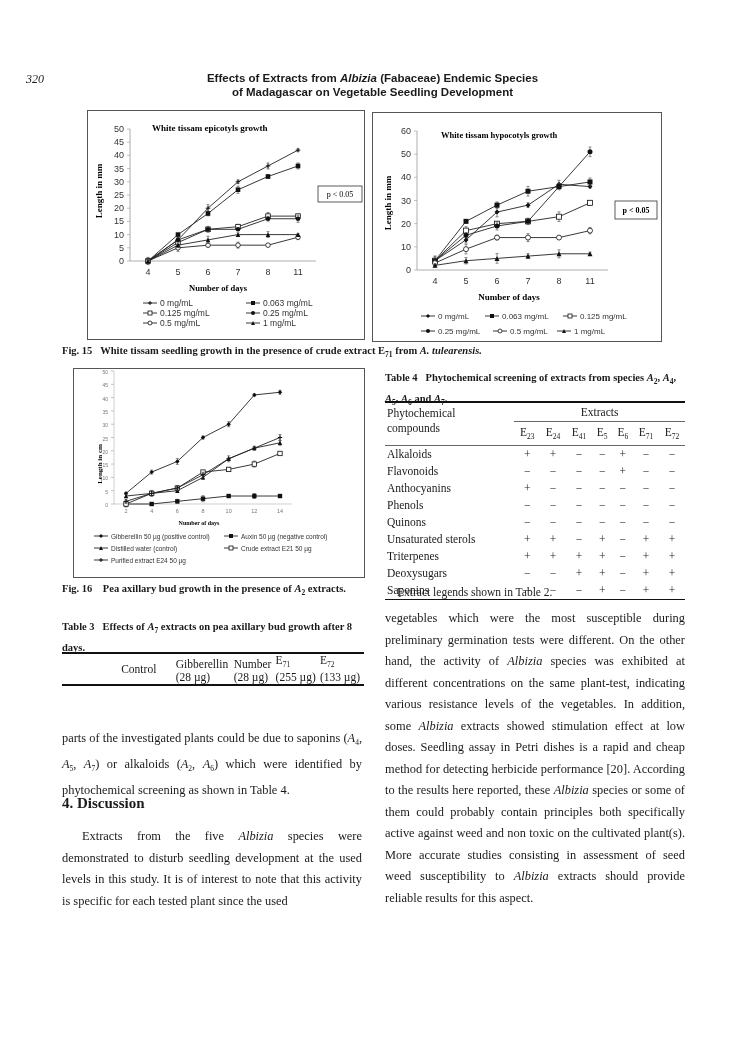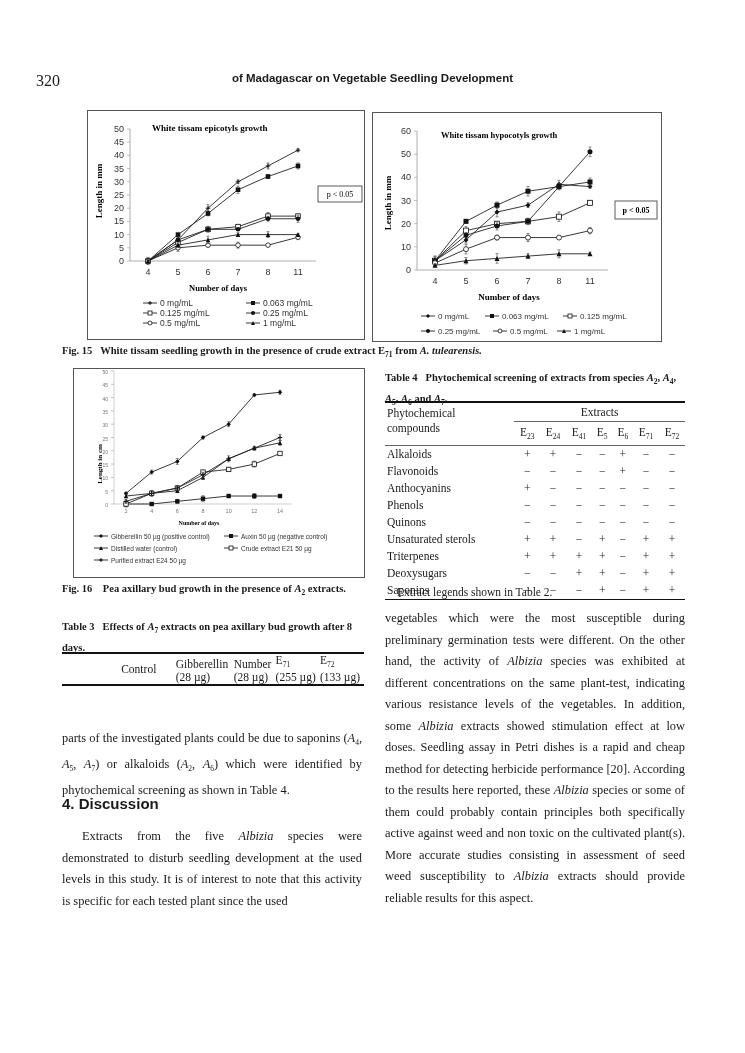--- a/index.html
+++ b/index.html
@@ -1,42 +1,43 @@
 <!DOCTYPE html>
 <html><head>
 <meta charset="utf-8">
 <style>
   html, body { margin:0; padding:0; background:#fff; }
   body { width:745px; height:1053px; position:relative; overflow:hidden; font-family:"Liberation Serif", serif; color:#1a1a1a; }
   .abs { position:absolute; }
-  .page-num { left:36px; top:72px; font-size:16px; }
+  .page-num { left:26px; top:72px; font-size:12px;font-style:italic; }
   .run-head { left:0; width:745px; top:71px; text-align:center; font-family:"Liberation Sans", sans-serif; font-weight:bold; font-size:11.5px; line-height:14px; }
   .run-head i { font-style:italic; }
   .fig-box { border:1px solid #555; background:#fff; }
   svg text { font-family:"Liberation Sans", sans-serif; }
   .serif { font-family:"Liberation Serif", serif !important; }
   .caption { font-size:10.5px; font-weight:bold; }
   .caption i { font-style:italic; }
   .tbl-title { font-size:10.5px; font-weight:bold; line-height:17px; }
   .body-text { font-size:12.4px; line-height:21.5px; text-align:justify; }
   .body-text i { font-style:italic; }
-  .h-section { font-size:15px; font-weight:bold; font-family:Liberation Sans, sans-serif; }
+  .h-section { font-size:15px; font-weight:bold; font-family:Liberation Serif, serif; }
   table { border-collapse:collapse; }
   .t3 { font-size:11.5px; width:302px; }
   .t3 td { vertical-align:bottom; padding:0 2px; line-height:13px; }
   .t4 { font-size:11.5px; width:300px; }
   .t4 td { padding:1px 2px; line-height:15px; text-align:center; }
   .t4 td.lbl { text-align:left; white-space:nowrap; }
   sub { font-size:7.5px; }
 </style>
 </head>
 <body>
 
 <div class="abs page-num">320</div>
 <div class="abs run-head">
+  <div><span>Effects of Extracts from </span><i>Albizia</i><span> (Fabaceae) Endemic Species</span></div>
   <div>of Madagascar on Vegetable Seedling Development</div>
 </div>
 
 <div class="abs fig-box" style="left:87px; top:110px; width:276px; height:228px;">
   <svg width="276" height="228" viewBox="0 0 276 228">
     <text x="64" y="20" font-size="9" font-weight="bold" class="serif">White tissam epicotyls growth</text>
     <text transform="translate(14,80) rotate(-90)" text-anchor="middle" font-size="9" font-weight="bold" class="serif">Length in mm</text>
     <g id="ep-yticks" font-size="9" fill="#333" text-anchor="end">
         <text x="36" y="153">0</text>
         <line x1="39" y1="150" x2="42" y2="150" stroke="#999" stroke-width="0.6"></line>

